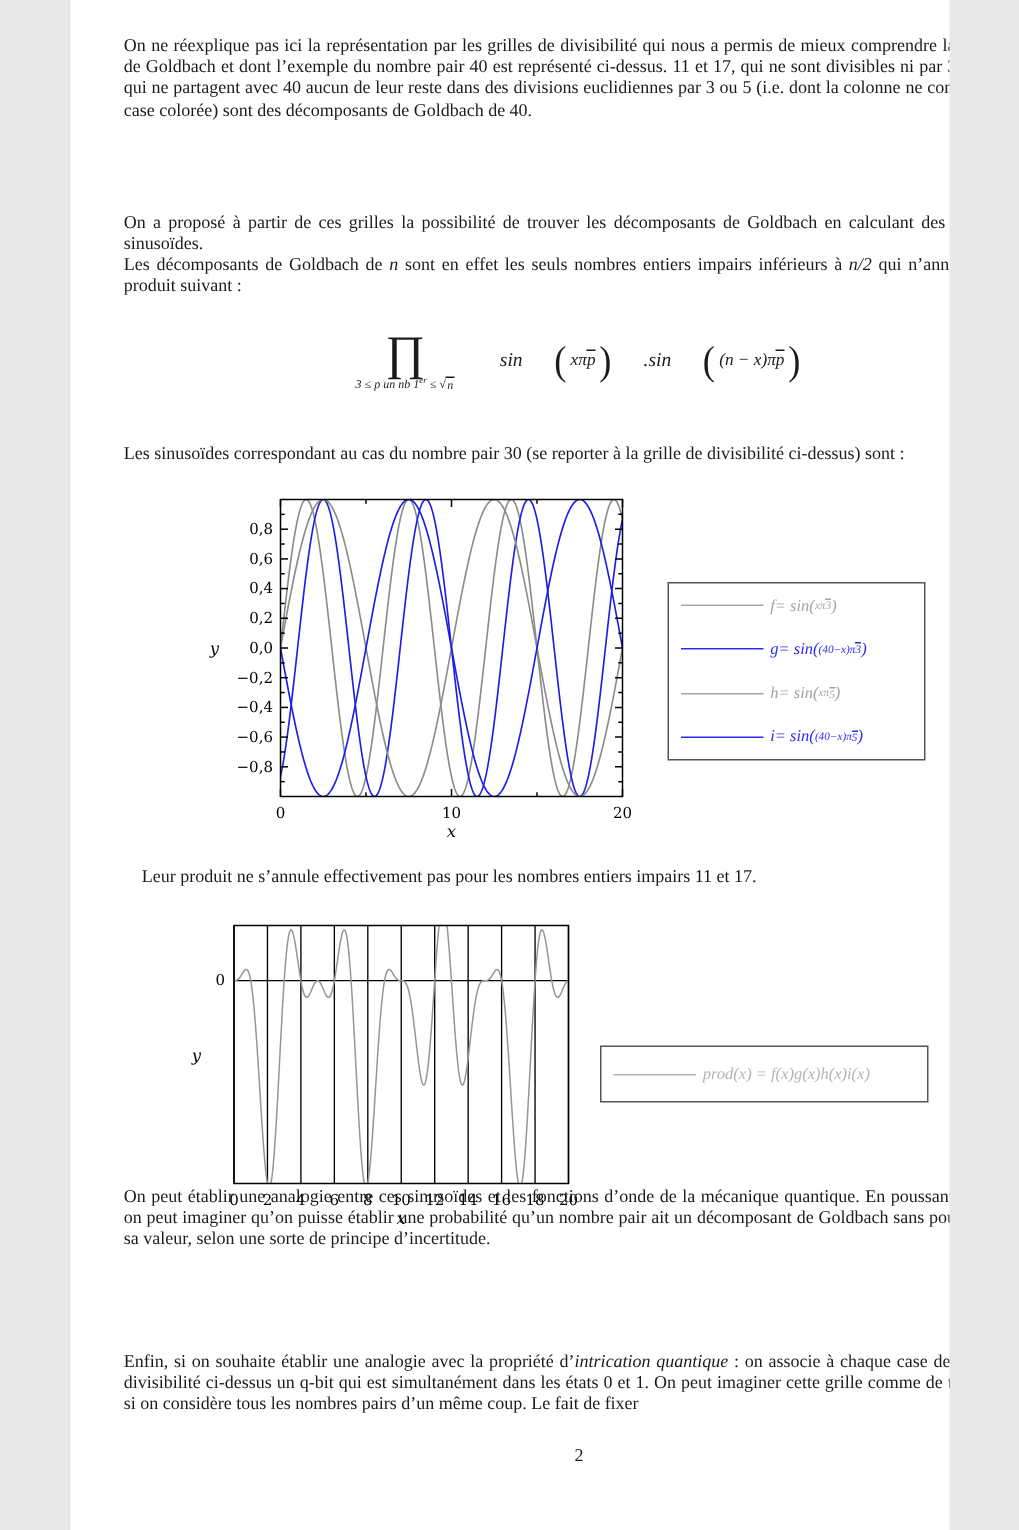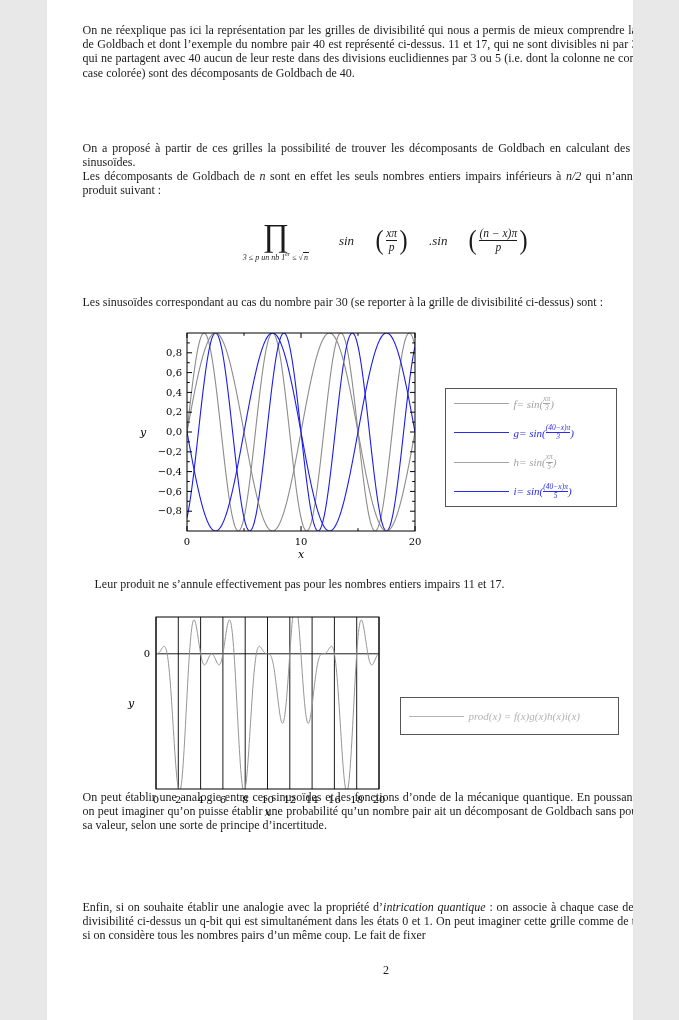--- a/index.html
+++ b/index.html
@@ -17,21 +17,21 @@
     position:absolute;left:0;top:220px;width:679px;
     display:flex;justify-content:center;align-items:center;
     font-style:italic;font-size:13px;
   }
   .prod-wrap{display:flex;flex-direction:column;align-items:center;margin-right:10px;}
   .prod-sym{font-size:32px;line-height:30px;font-style:normal;}
   .prod-sub{font-size:8px;font-style:italic;white-space:nowrap;margin-top:1px;}
   .prod-sub sup{font-size:6px;}
   .sqrt-arg{border-top:0.8px solid #1b1b1b;padding:0 1px;}
   .bigparen{font-size:27px;font-weight:400;font-style:normal;line-height:27px;margin:0 1px;transform:scaleX(0.9);}
-  .frac{display:inline-flex;flex-direction:column;align-items:center;line-height:1.15;vertical-align:middle;}
+  .frac{display:inline-flex;flex-direction:row;align-items:center;line-height:1.15;vertical-align:middle;}
   .frac .den{border-top:0.8px solid #1b1b1b;align-self:stretch;text-align:center;}
   .f-lg{font-size:11.5px;margin:0 1px;}
   .sinword{margin:0 20px;}
   
   .chart-box{position:absolute;}
   svg text{font-family:"DejaVu Serif",serif;}
   
   .legend{
     position:absolute;border:1px solid #555;background:#fff;
     display:flex;flex-direction:column;justify-content:space-around;

